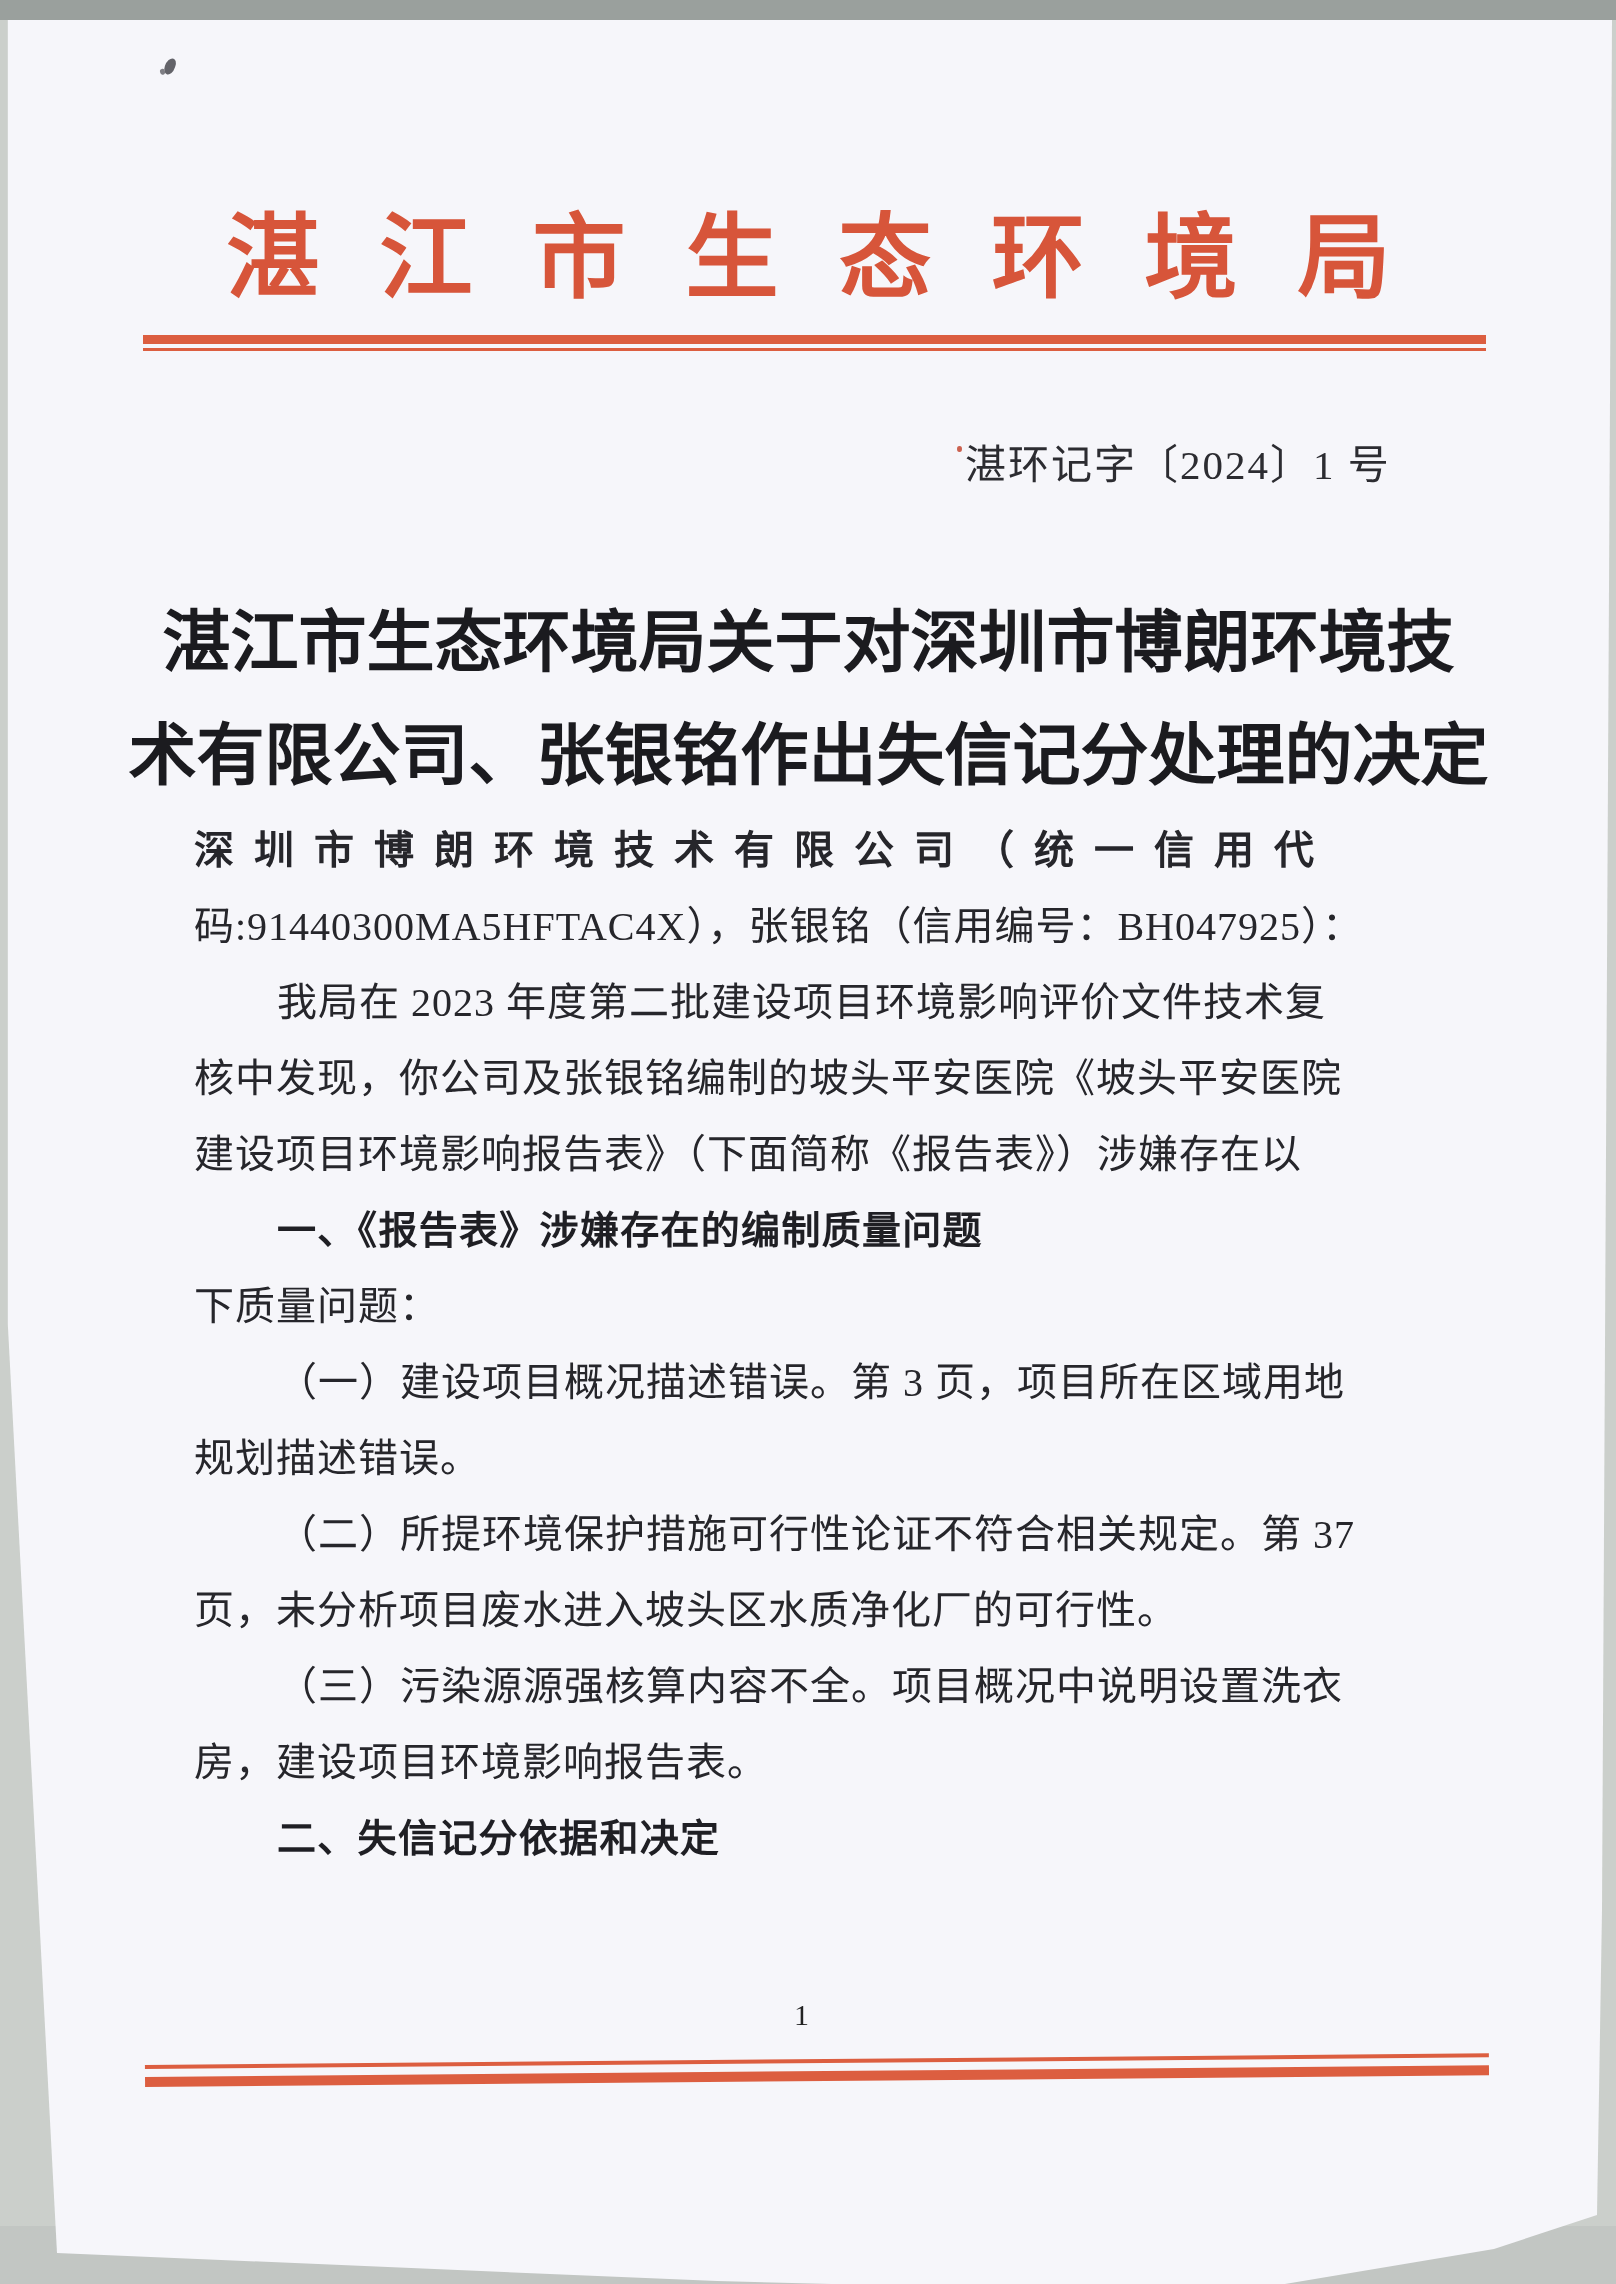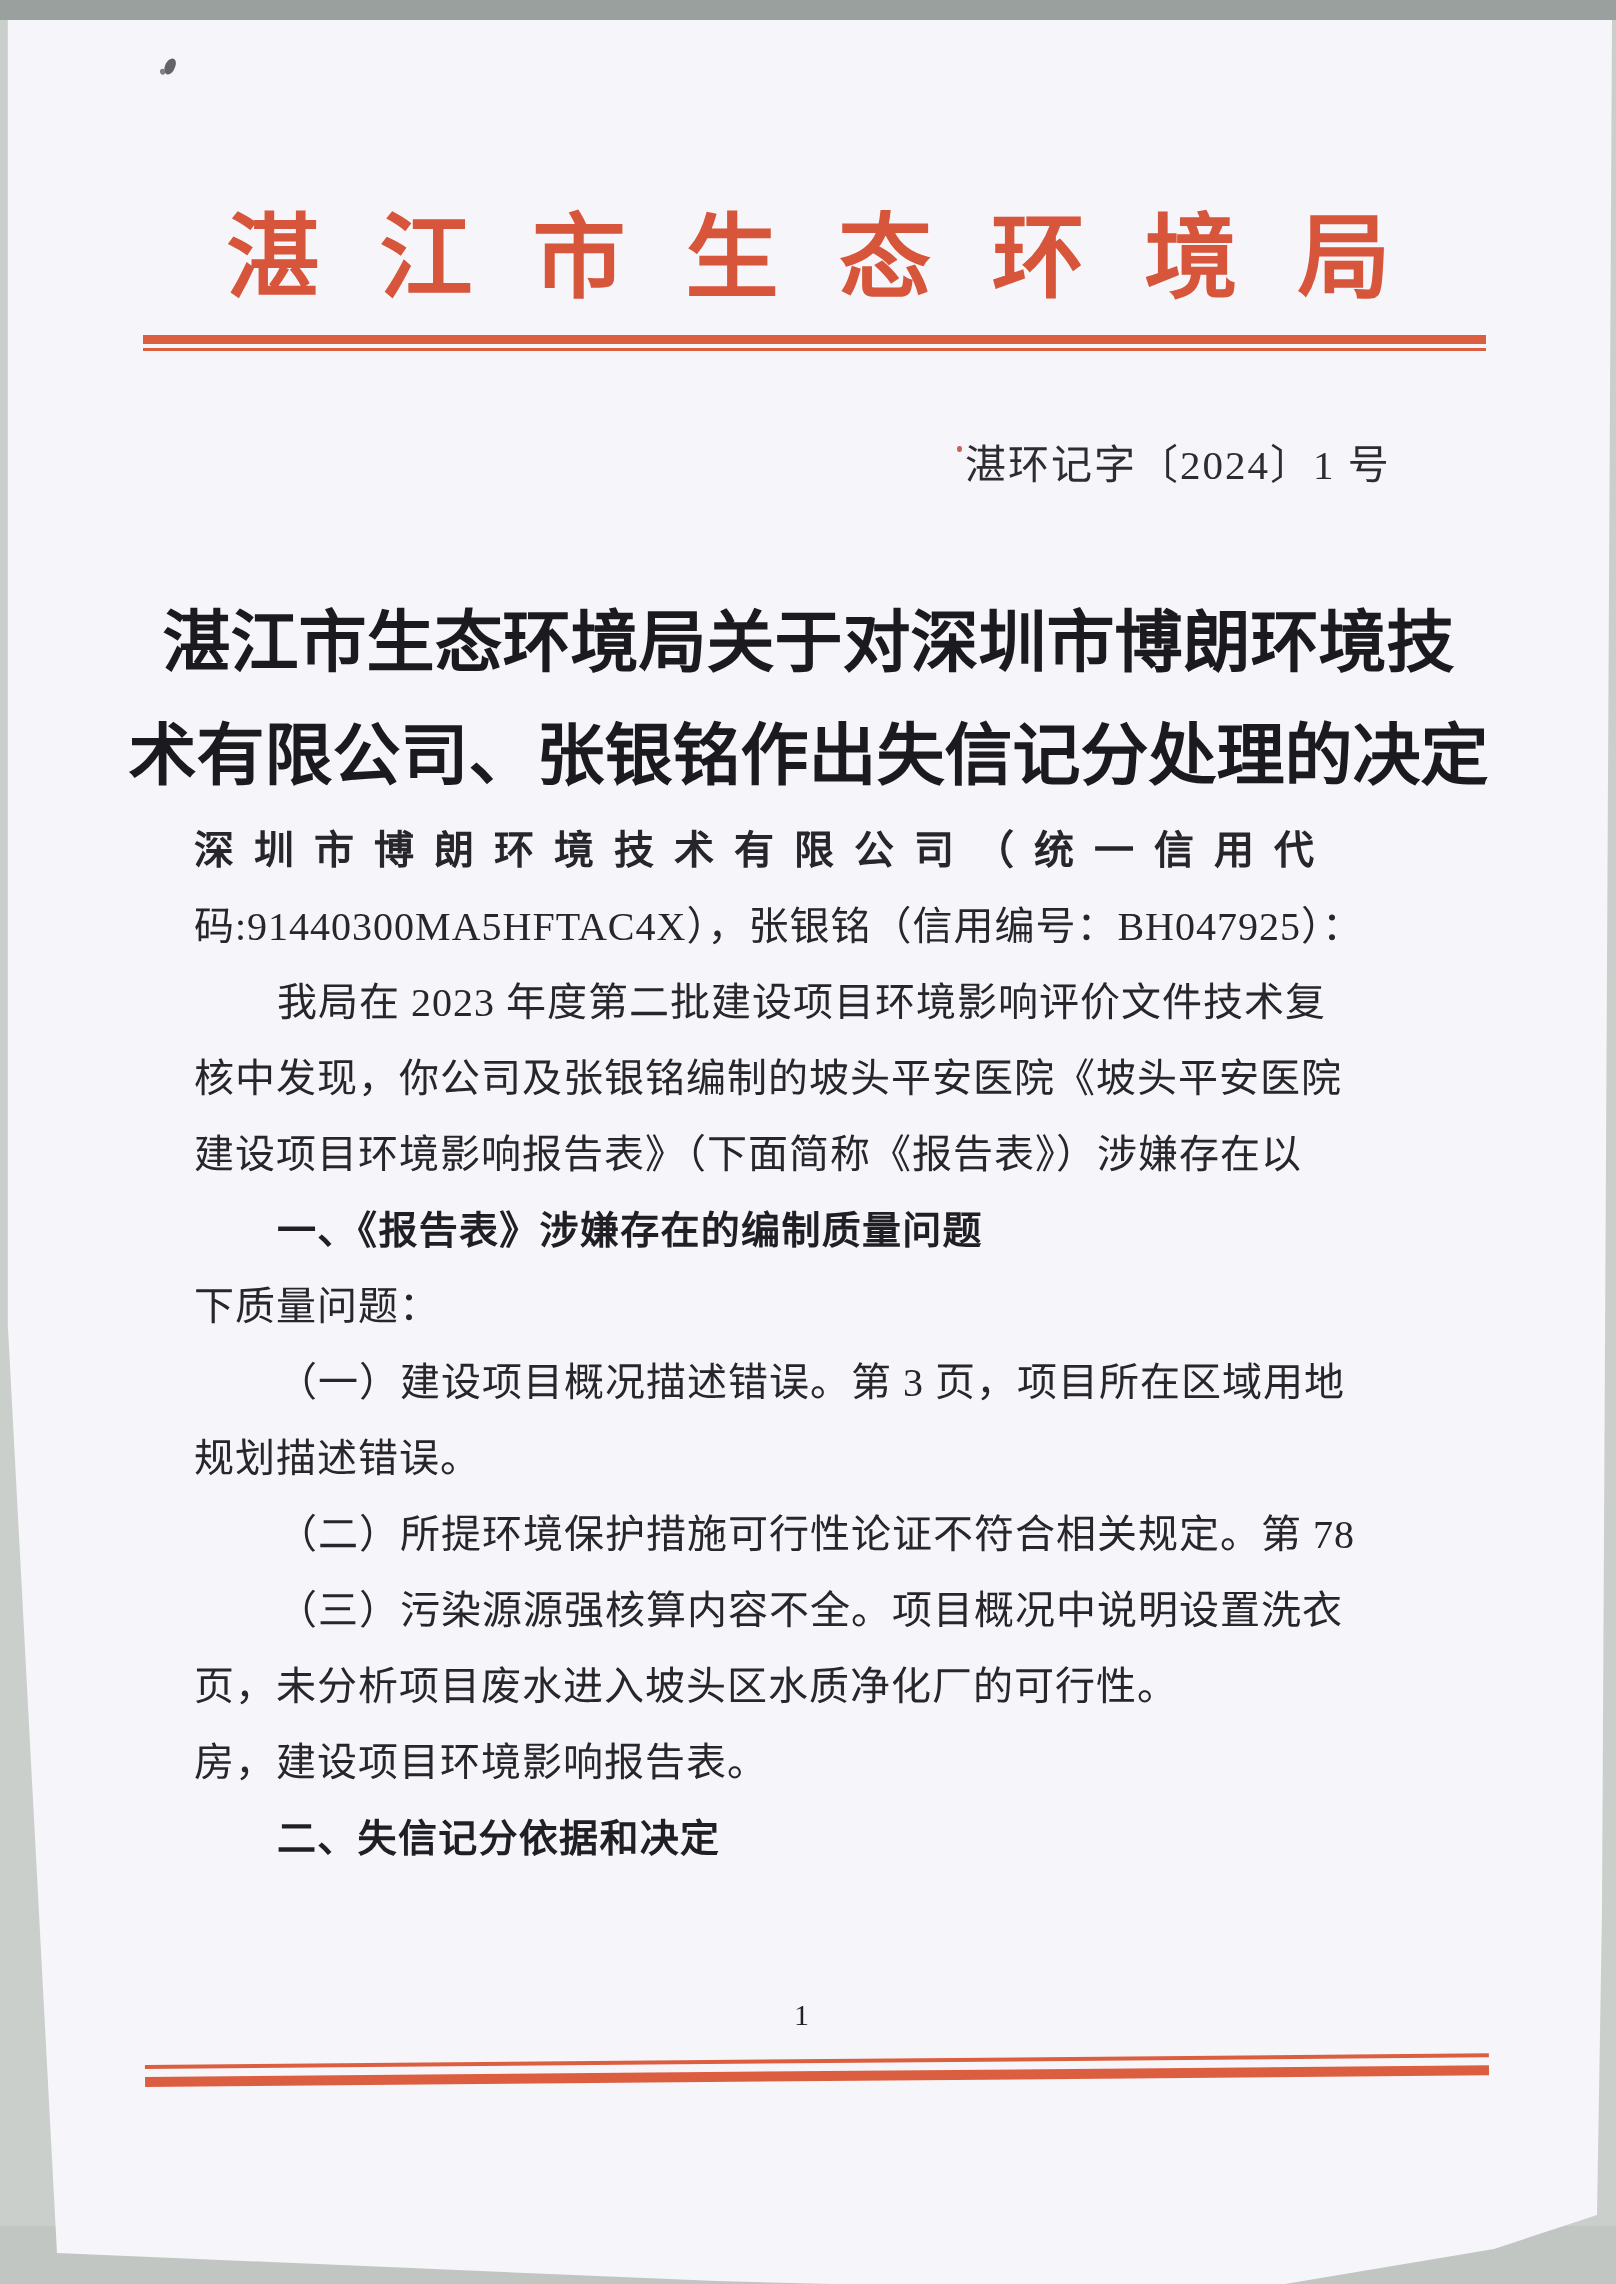--- a/index.html
+++ b/index.html
@@ -114,23 +114,23 @@
     <div class="body-block">
       <div class="bline wide">深圳市博朗环境技术有限公司（统一信用代</div>
       <div class="bline">码:91440300MA5HFTAC4X），张银铭（信用编号：BH047925）：</div>
       <div class="bline indent">我局在 2023 年度第二批建设项目环境影响评价文件技术复</div>
       <div class="bline">核中发现，你公司及张银铭编制的坡头平安医院《坡头平安医院</div>
       <div class="bline">建设项目环境影响报告表》（下面简称《报告表》）涉嫌存在以</div>
       <div class="bline heading indent">一、《报告表》涉嫌存在的编制质量问题</div>
       <div class="bline">下质量问题：</div>
       <div class="bline indent">（一）建设项目概况描述错误。第 3 页，项目所在区域用地</div>
       <div class="bline">规划描述错误。</div>
-      <div class="bline indent">（二）所提环境保护措施可行性论证不符合相关规定。第 78</div>
+      <div class="bline indent">（二）所提环境保护措施可行性论证不符合相关规定。第 37</div>
+      <div class="bline">页，未分析项目废水进入坡头区水质净化厂的可行性。</div>
       <div class="bline indent">（三）污染源源强核算内容不全。项目概况中说明设置洗衣</div>
-      <div class="bline">页，未分析项目废水进入坡头区水质净化厂的可行性。</div>
       <div class="bline">房，建设项目环境影响报告表。</div>
       <div class="bline heading indent">二、失信记分依据和决定</div>
     </div>
 
     <div class="page-number">1</div>
 
     <div class="bottom-rules">
       <div class="thin"></div>
       <div class="gap"></div>
       <div class="thick"></div>

